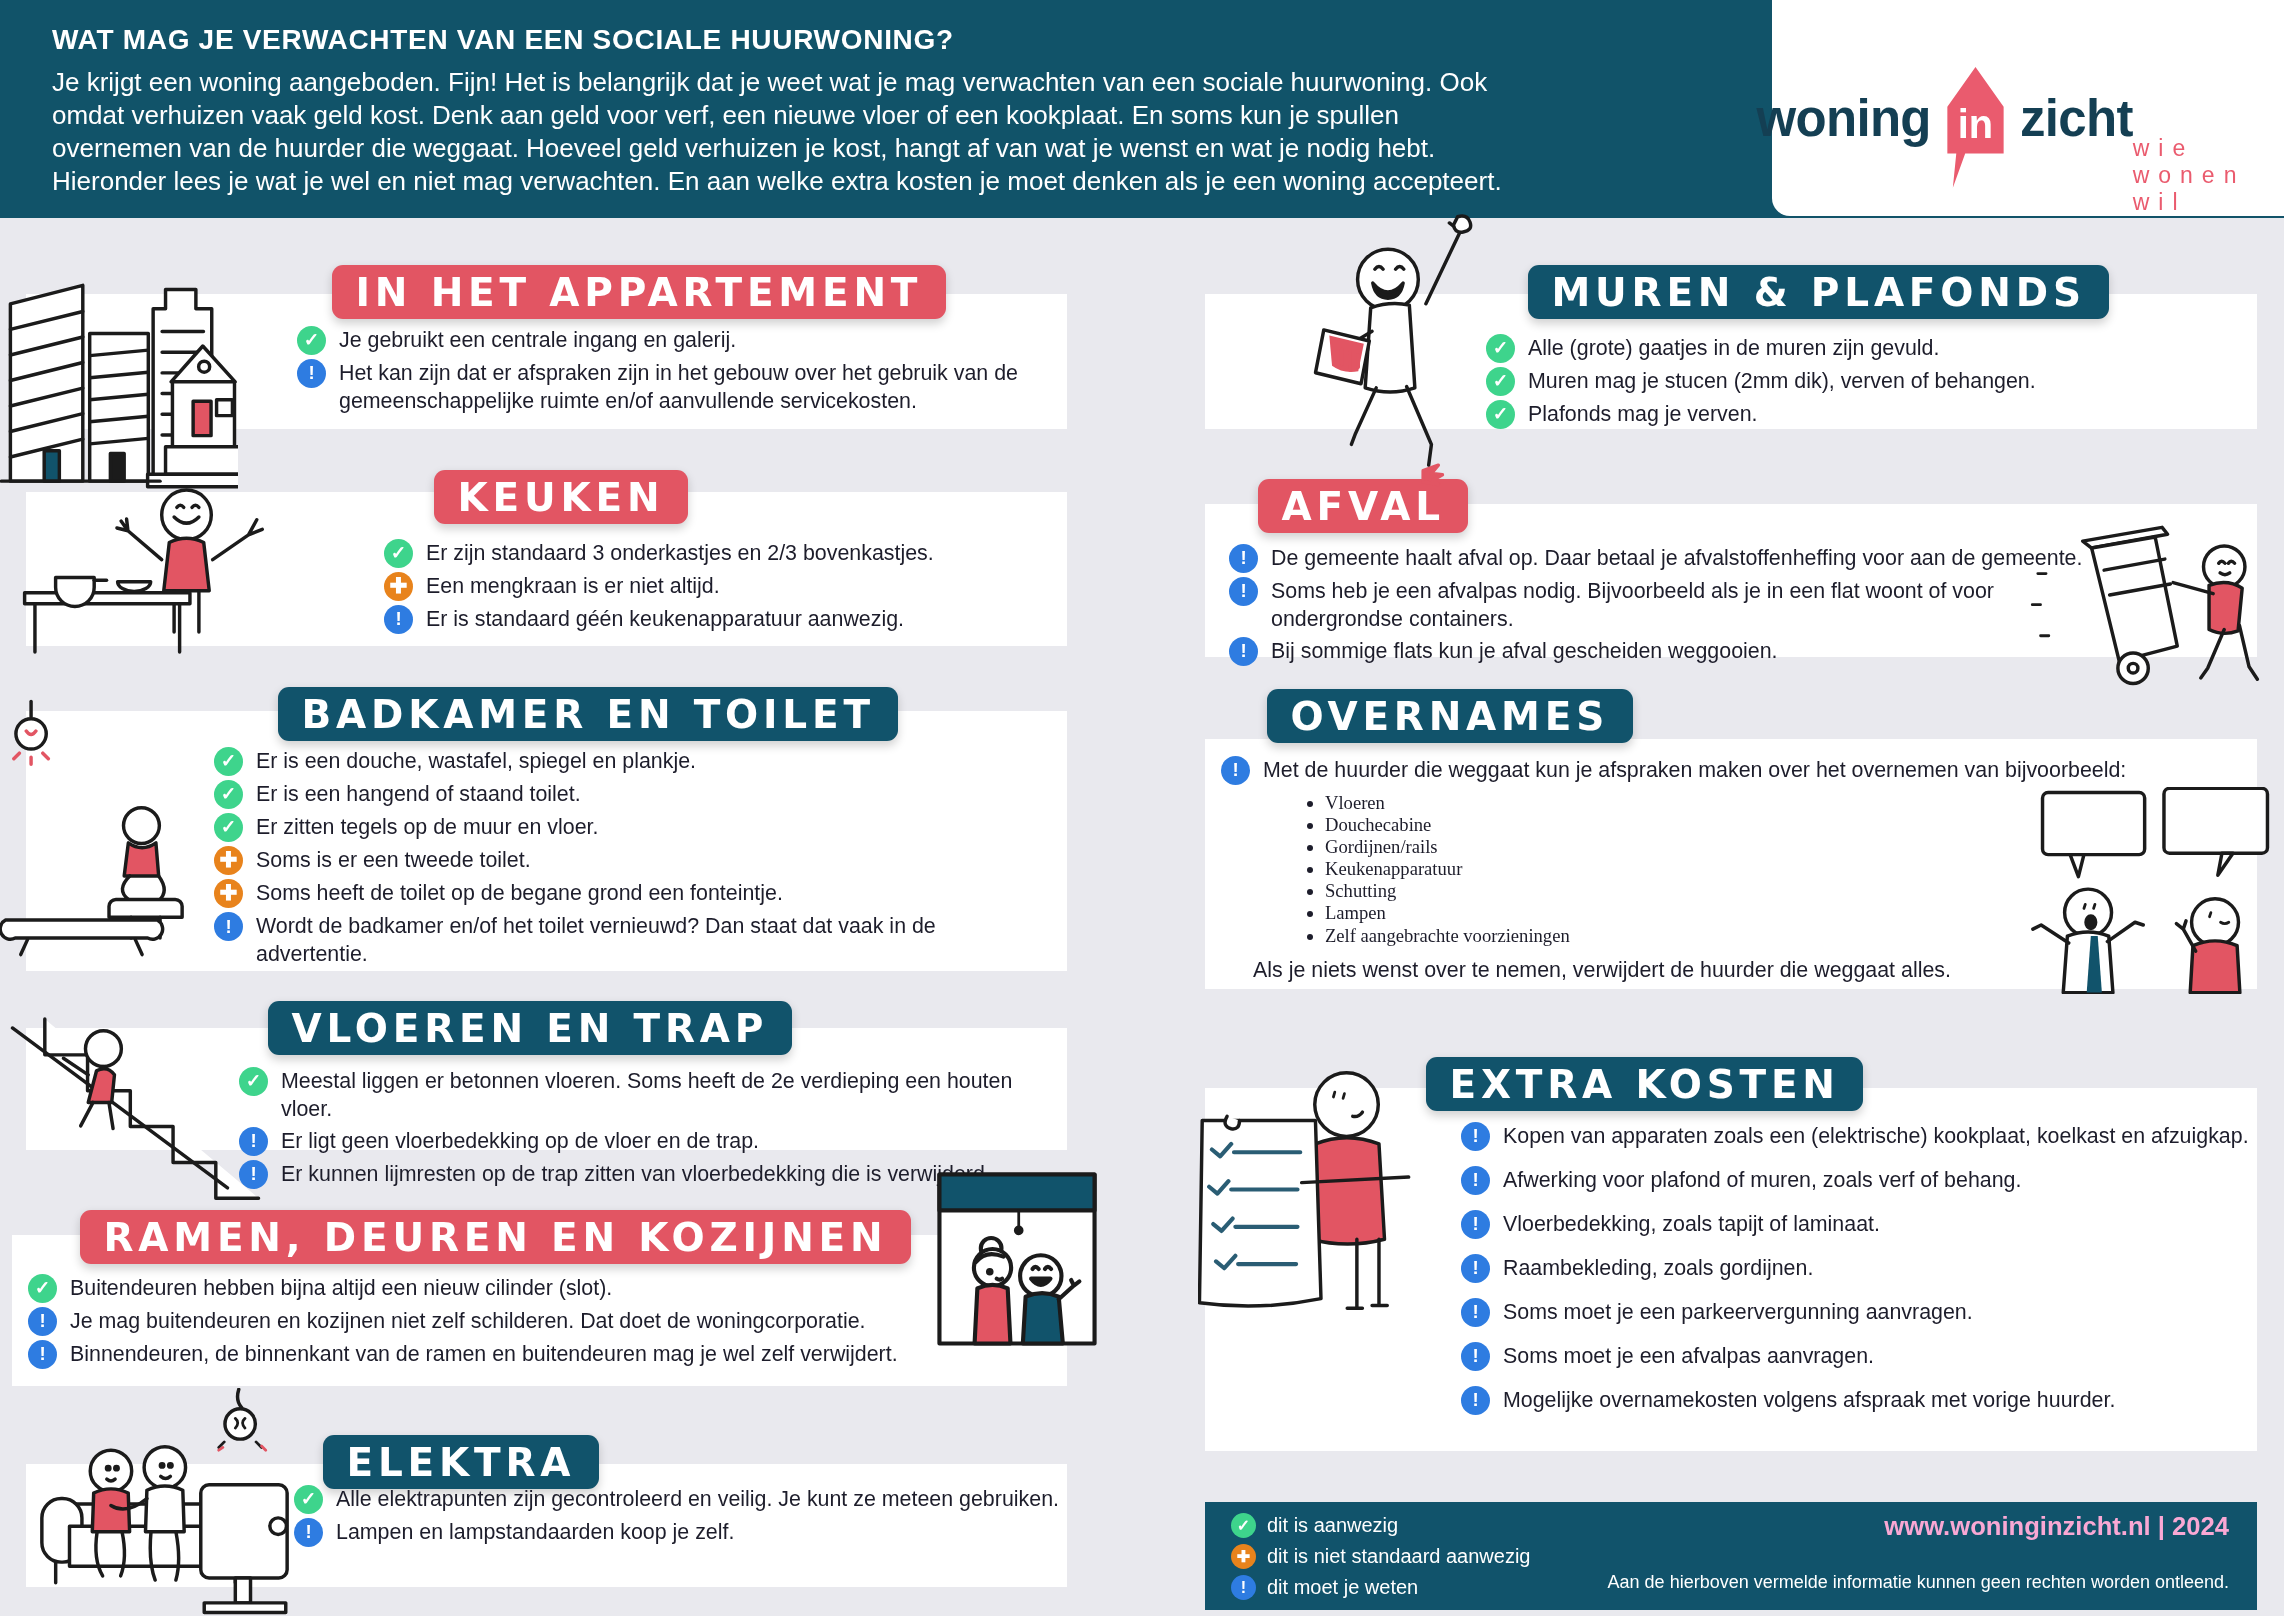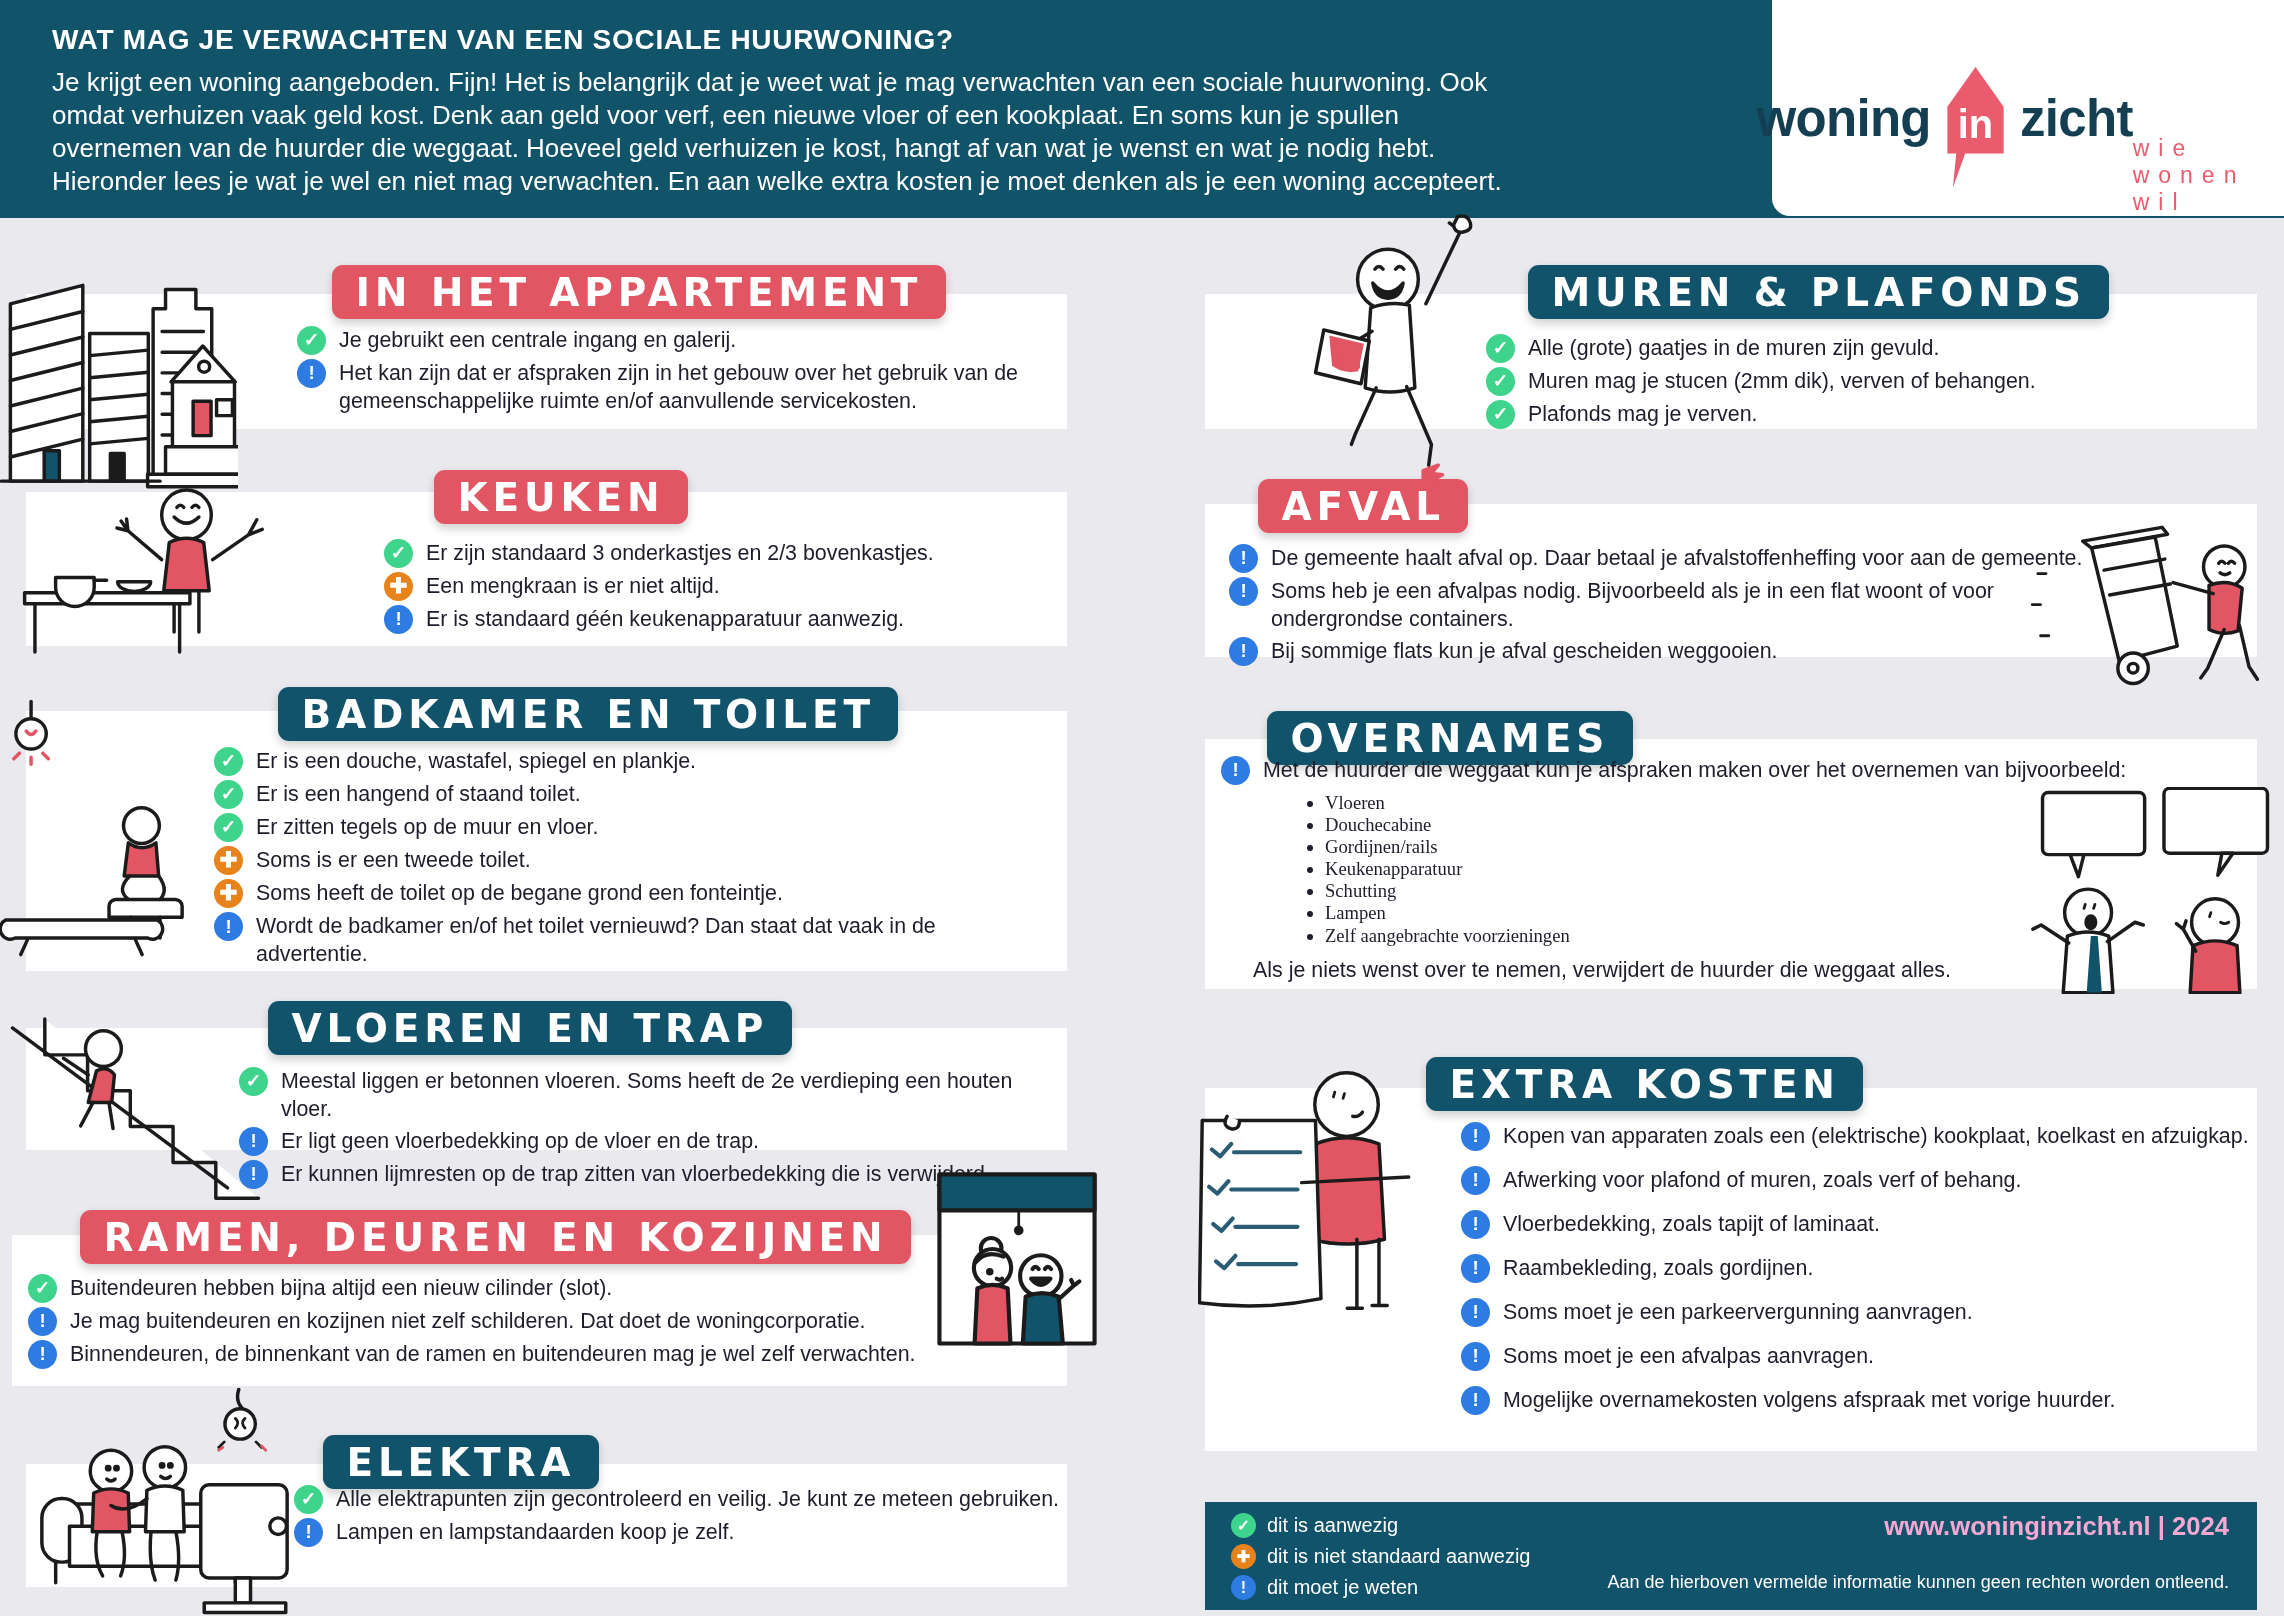--- a/index.html
+++ b/index.html
@@ -164,21 +164,21 @@
   <div class="item">
     <span class="ic ic-check">✓</span>
     <p class="itxt">Buitendeuren hebben bijna altijd een nieuw cilinder (slot).</p>
   </div>
   <div class="item">
     <span class="ic ic-info">!</span>
     <p class="itxt">Je mag buitendeuren en kozijnen niet zelf schilderen. Dat doet de woningcorporatie.</p>
   </div>
   <div class="item">
     <span class="ic ic-info">!</span>
-    <p class="itxt">Binnendeuren, de binnenkant van de ramen en buitendeuren mag je wel zelf verwachten.</p>
+    <p class="itxt">Binnendeuren, de binnenkant van de ramen en buitendeuren mag je wel zelf verwijdert.</p>
   </div>
 </div>
 
 <div class="card" style="left:26px;top:1464px;width:1041px;height:123px;"></div>
 <div class="badge teal" style="left:323px;top:1435px;">ELEKTRA</div>
 <div class="items" style="left:294px;top:1485px;width:801px;">
   <div class="item">
     <span class="ic ic-check">✓</span>
     <p class="itxt">Alle elektrapunten zijn gecontroleerd en veilig. Je kunt ze meteen gebruiken.</p>
   </div>
@@ -216,21 +216,21 @@
     <span class="ic ic-info">!</span>
     <p class="itxt">Soms heb je een afvalpas nodig. Bijvoorbeeld als je in een flat woont of voor ondergrondse containers.</p>
   </div>
   <div class="item">
     <span class="ic ic-info">!</span>
     <p class="itxt">Bij sommige flats kun je afval gescheiden weggooien.</p>
   </div>
 </div>
 
 <div class="card" style="left:1205px;top:739px;width:1052px;height:250px;"></div>
-<div class="badge teal" style="left:1267px;top:711px;">OVERNAMES</div>
+<div class="badge teal" style="left:1267px;top:689px;">OVERNAMES</div>
 <div class="items" style="left:1221px;top:756px;width:988px;gap:0;">
   <div class="item">
     <span class="ic ic-info">!</span>
     <p class="itxt">Met de huurder die weggaat kun je afspraken maken over het overnemen van bijvoorbeeld:</p>
   </div>
   <ul class="bullets">
     <li>Vloeren</li>
     <li>Douchecabine</li>
     <li>Gordijnen/rails</li>
     <li>Keukenapparatuur</li>

